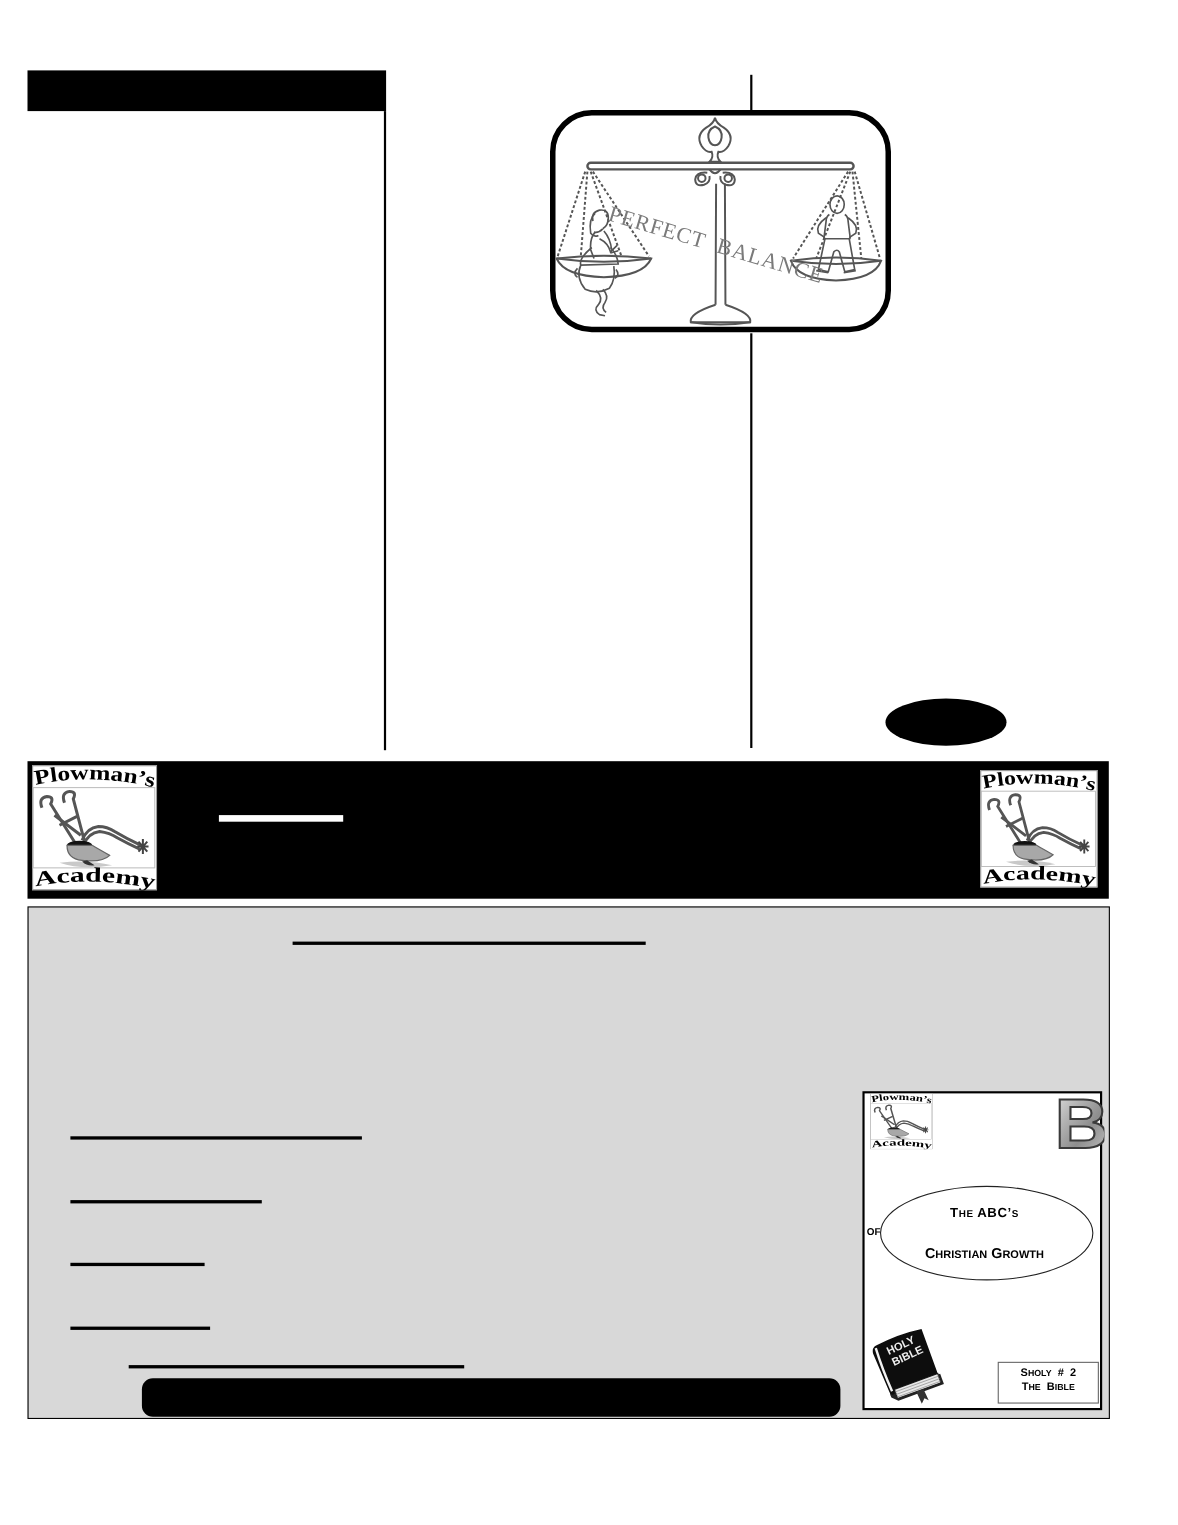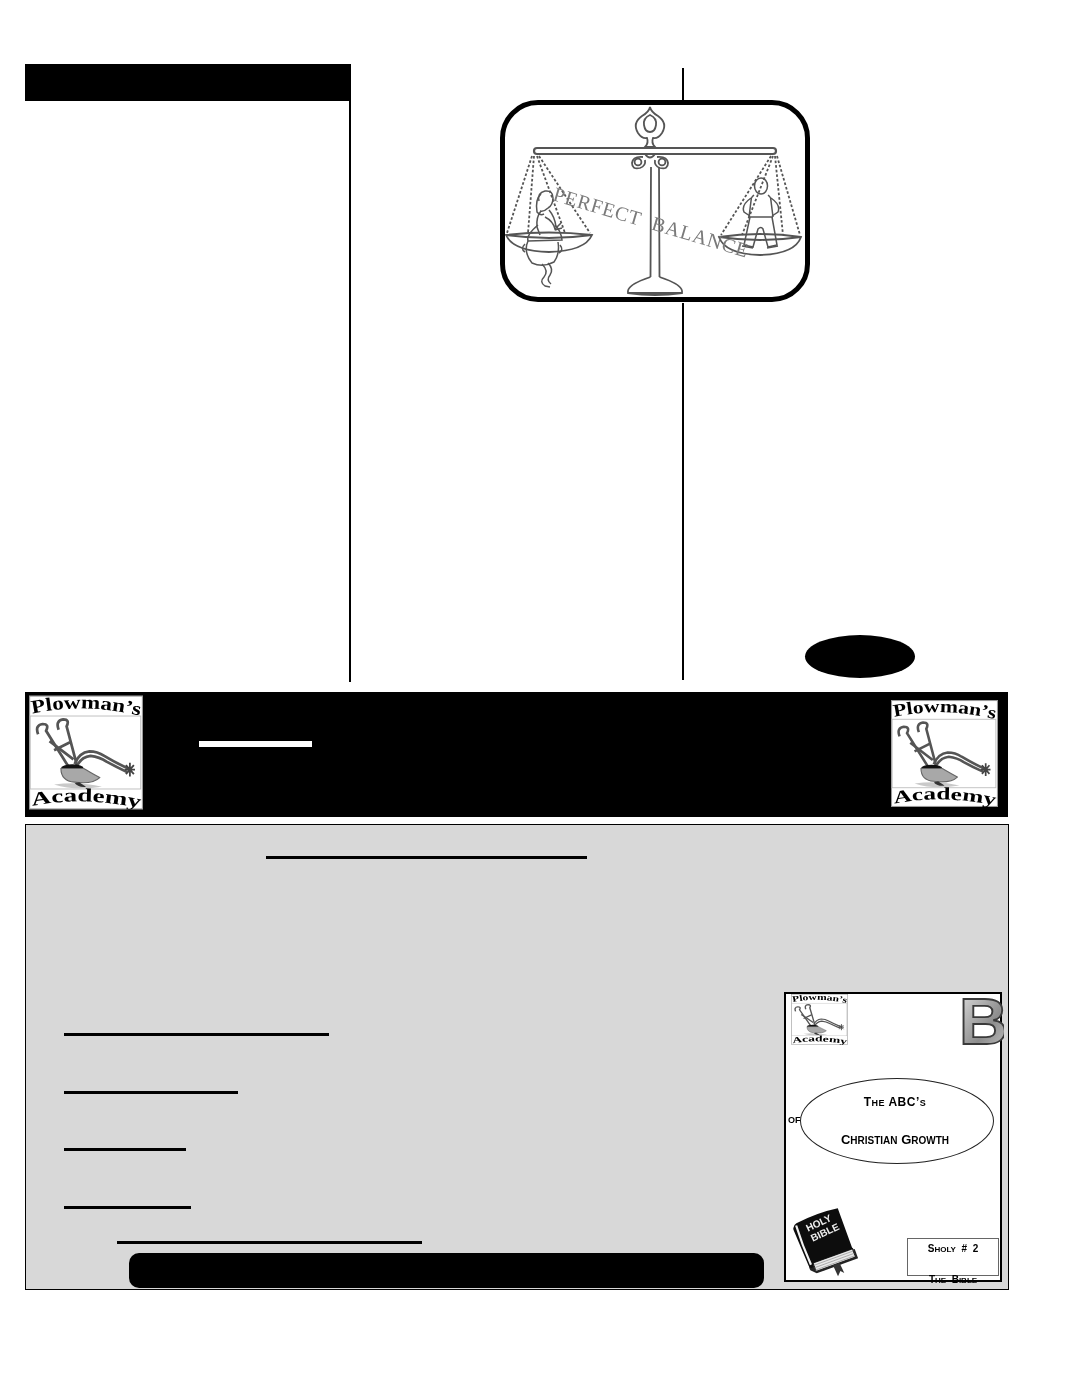--- a/index.html
+++ b/index.html
@@ -146,21 +146,21 @@
       <path d="M12 8 Q7 9 7 14 L9 52 Q9 56 13 55 L14 51 L56 51 L56 8 Q35 5 12 8 Z" fill="#0d0d0d"></path>
       <path d="M11 10 Q10 30 11.5 52" stroke="#f2f2f2" stroke-width="2.2" fill="none"></path>
       <text x="20" y="20" font-size="10" font-weight="bold" fill="#eee" font-family="Liberation Sans,sans-serif" transform="rotate(-5 20 20)">HOLY</text>
       <text x="21" y="31" font-size="10" font-weight="bold" fill="#eee" font-family="Liberation Sans,sans-serif" transform="rotate(-5 21 31)">BIBLE</text>
       <path d="M32 60 L33 72 L37 68 L40 71 L39 60 Z" fill="#333"></path>
     </g>
   </svg>
 
   <div class="abs" style="left:121px;top:244px;width:92px;height:38px;border:1px solid #666;box-sizing:border-box;text-align:center;">
     <div style="margin-top:4px;font-weight:bold;font-size:10px;">S<span style="font-size:8px;">HOLY</span>&nbsp;&nbsp;#&nbsp;&nbsp;2</div>
-    <div style="margin-top:20px;font-weight:bold;font-size:10px;">T<span style="font-size:8px;">HE</span>&nbsp;&nbsp;B<span style="font-size:8px;">IBLE</span></div>
+    <div style="margin-top:2px;font-weight:bold;font-size:10px;">T<span style="font-size:8px;">HE</span>&nbsp;&nbsp;B<span style="font-size:8px;">IBLE</span></div>
   </div>
 </div>
 
 <svg width="0" height="0" style="position:absolute">
   <defs>
     <symbol id="plowlogo" viewBox="0 0 100 100">
       <rect x="0" y="0" width="100" height="100" fill="#fff"></rect>
       <rect x="0.5" y="0.5" width="99" height="99" fill="none" stroke="#999" stroke-width="1"></rect>
       <rect x="1" y="18" width="97" height="64" fill="none" stroke="#bbb" stroke-width="0.8"></rect>
       <path id="arcTop" d="M2 16 Q48 6 98 18" fill="none"></path>

